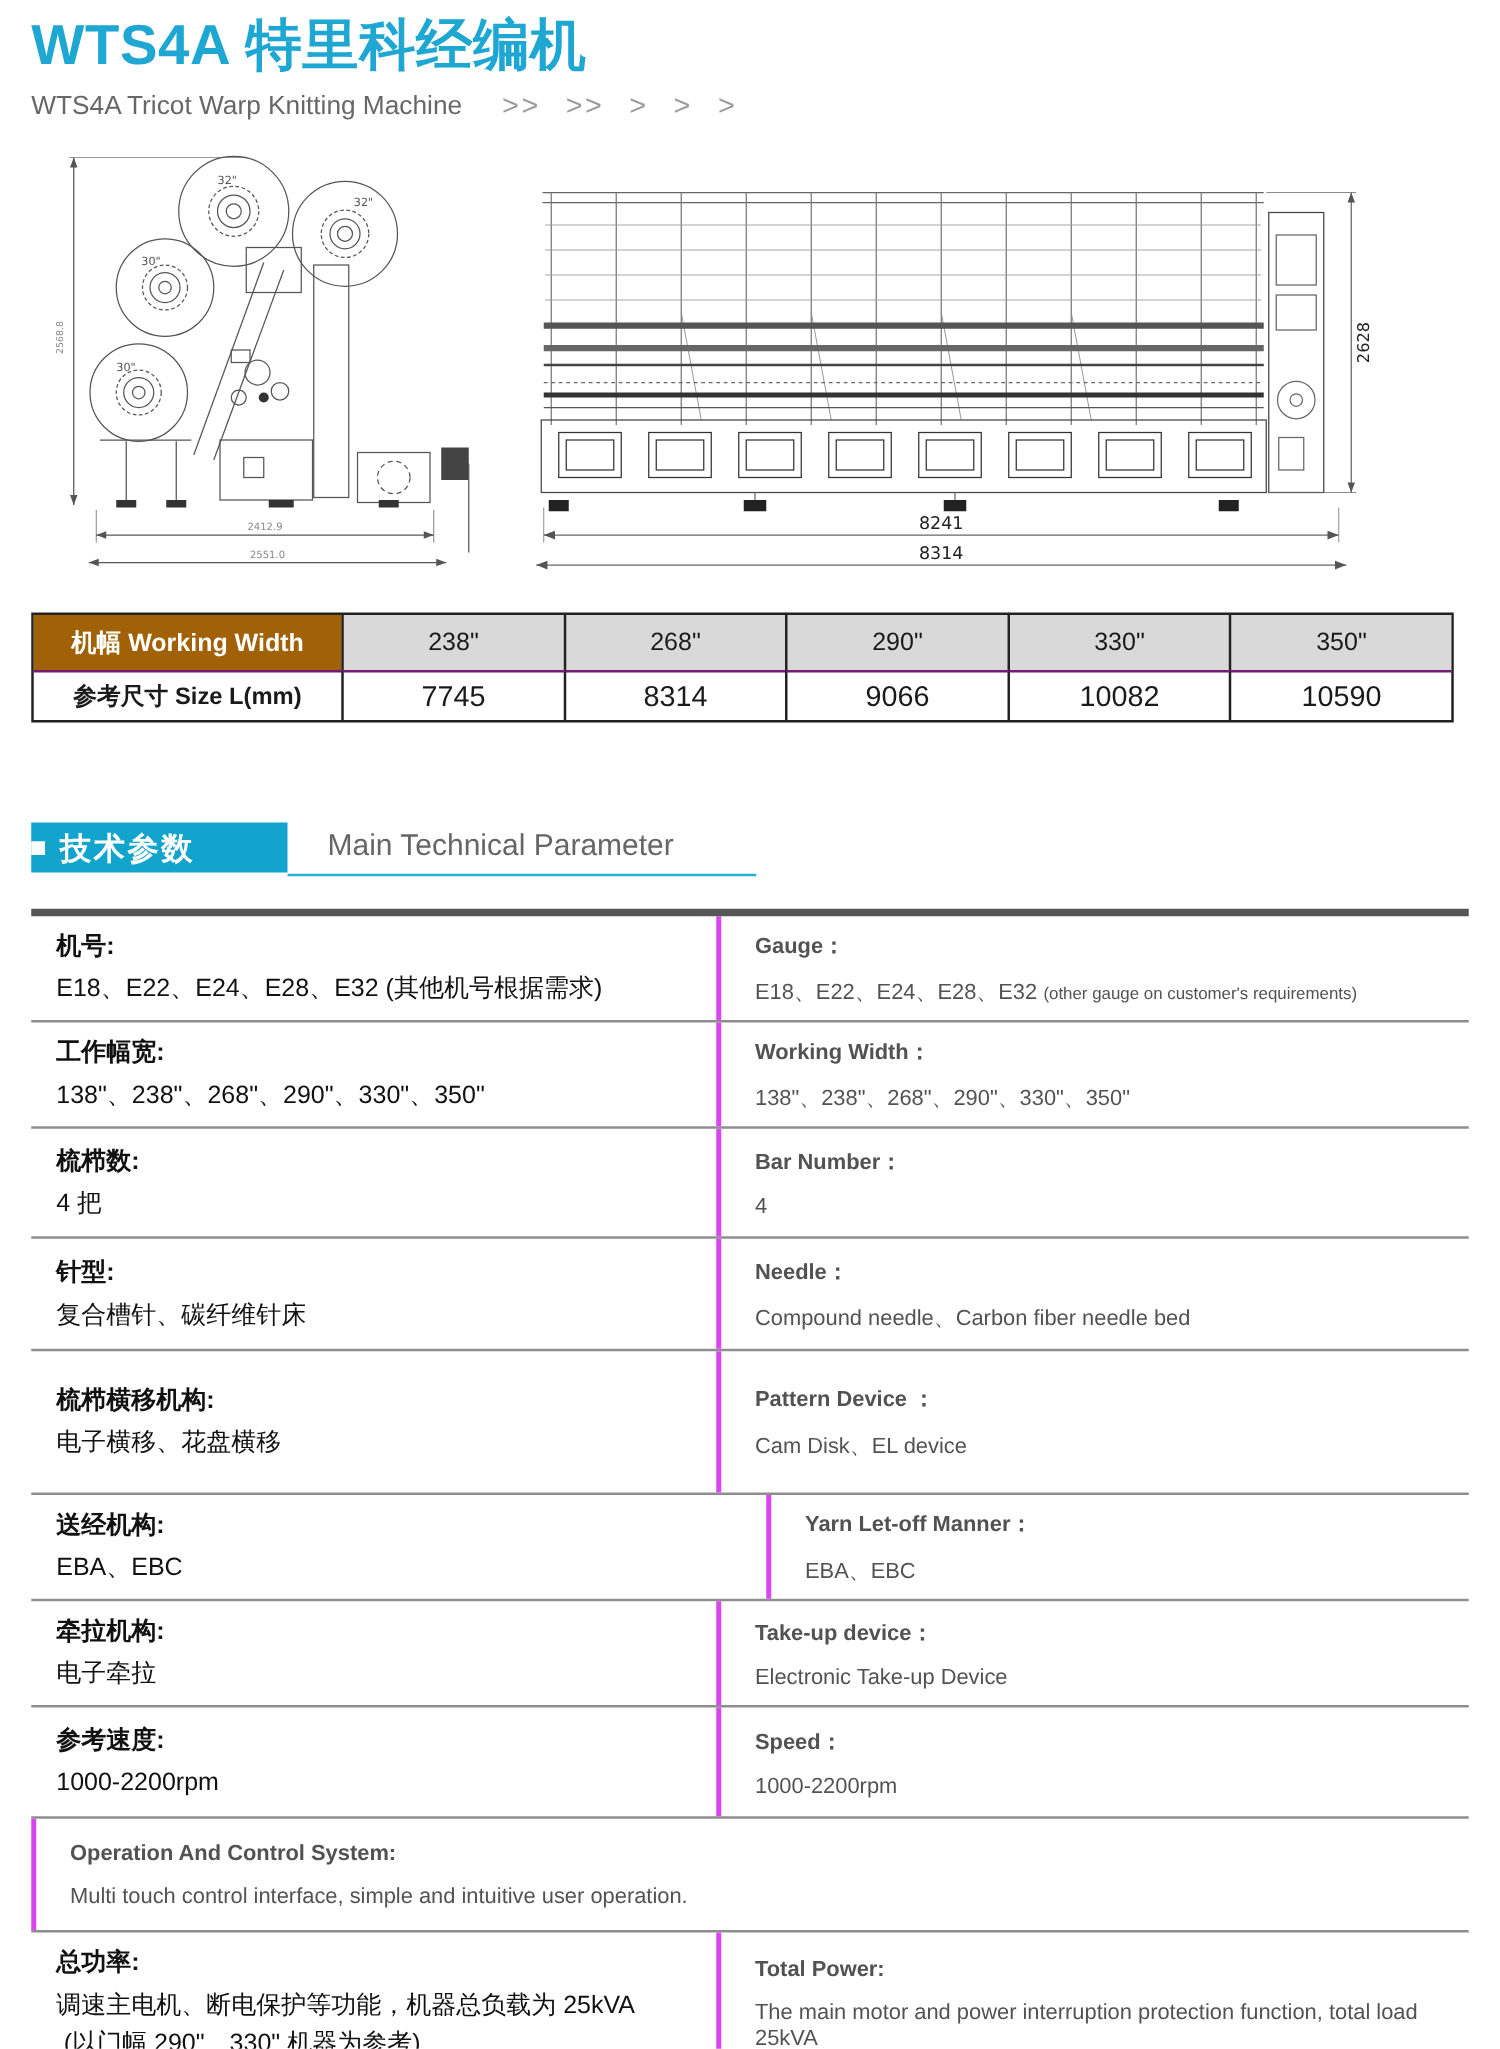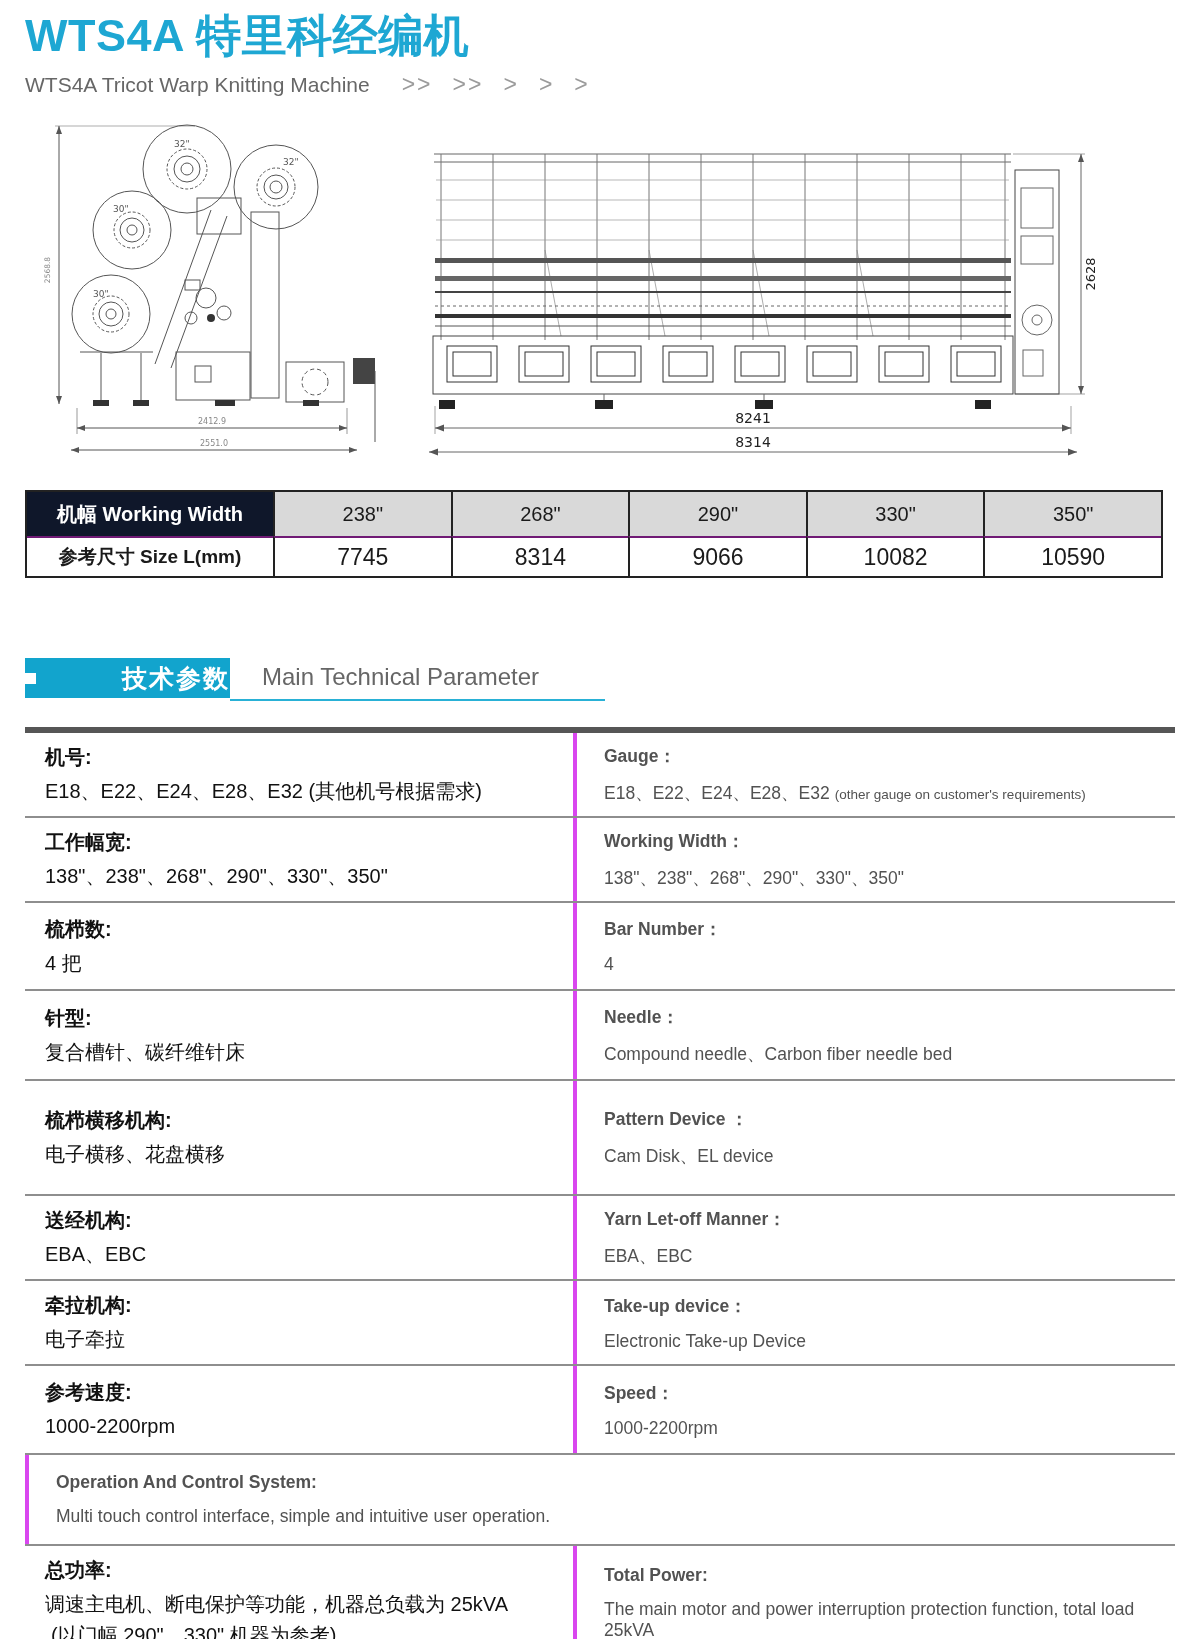--- a/index.html
+++ b/index.html
@@ -19,43 +19,43 @@
   .drawings { display:flex; margin-top:14px; height:356px; }
   .side-svg { margin-left:35px; }
   .front-svg { margin-left:22px; margin-top:28px; }
   svg text { font-family:"DejaVu Sans","Liberation Sans",sans-serif; }
   
   .wt { margin:22px 0 0 25px; width:1138px; border:2px solid #222;
         display:grid; grid-template-columns:246px repeat(5,1fr); }
   .wt-cell { display:flex; align-items:center; justify-content:center; border-left:2px solid #222; }
   .wt-cell.first { border-left:none; }
   .wt-head { height:44px; }
-  .wt-head.label { background:#0f172a; color:#fff; font-weight:bold; font-size:20px; }
+  .wt-head.label { background:#a16207; color:#fff; font-weight:bold; font-size:20px; }
   .wt-head.val { background:#d9d9d9; font-size:20px; color:#1a1a1a; }
   .wt-body { height:40px; border-top:2px solid #701a75; }
   .wt-body.label { font-weight:bold; font-size:19px; }
   .wt-body.val { font-size:23px; }
   
   .section { position:relative; margin:80px 0 0 25px; height:40px; }
   .section-box { position:absolute; left:0; top:0; width:205px; height:40px; background:#12a4cd;
-                 color:#fff; display:flex; align-items:center; justify-content:space-between; }
+                 color:#fff; display:flex; align-items:center; justify-content:flex-start; }
   .section-bullet { width:11px; height:11px; background:#fff; margin-right:12px; }
   .section-zh { font-size:25px; font-weight:bold; letter-spacing:2px; }
   .section-en { position:absolute; left:237px; top:5px; font-size:24px; color:#666; }
   .section-underline { position:absolute; left:205px; bottom:-3px; width:375px; height:2px; background:#29b1d6; }
   
   .spec { margin:29px 25px 0 25px; border-top:6px solid #565656; border-bottom:6px solid #565656; }
   .spec-row { display:grid; grid-template-columns:548px 1fr; }
   .spec-row + .spec-row { border-top:2px solid #8e8e8e; }
   .spec-row:nth-child(1){ min-height:73px; }
   .spec-row:nth-child(2){ min-height:78px; }
   .spec-row:nth-child(3){ min-height:88px; }
   .spec-row:nth-child(4){ min-height:90px; }
   .spec-row:nth-child(5){ min-height:115px; }
-  .spec-row:nth-child(6){ min-height:85px; }
+  .spec-row:nth-child(6){ min-height:85px;gap:40px; }
   .spec-row:nth-child(7){ min-height:81px; }
   .spec-row:nth-child(8){ min-height:89px; }
   .spec-row:nth-child(9){ min-height:91px; }
   .spec-row:nth-child(10){ min-height:104px; }
   .cell-l { padding:10px 12px 10px 20px; display:flex; flex-direction:column; justify-content:center; }
   .cell-r { border-left:4px solid #d946ef; padding:10px 12px 10px 27px;
             display:flex; flex-direction:column; justify-content:center; }
   .zh-label { font-size:20px; font-weight:bold; color:#111; line-height:1.45; }
   .zh-value { font-size:20px; color:#111; line-height:1.45; margin-top:5px; }
   .zh-value2 { margin-top:2px; padding-left:6px; }

